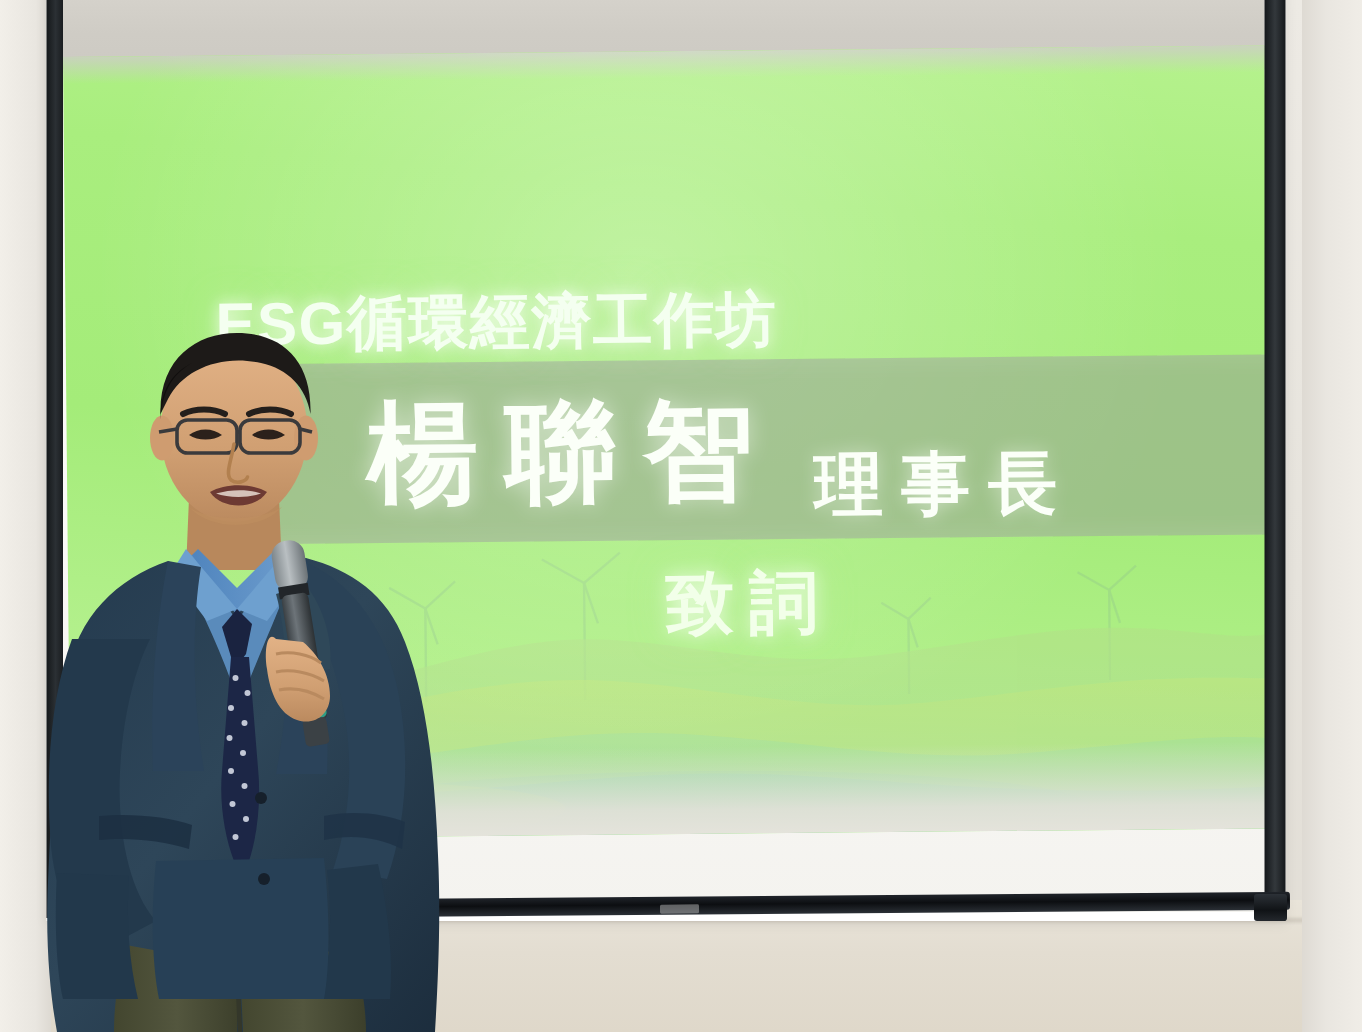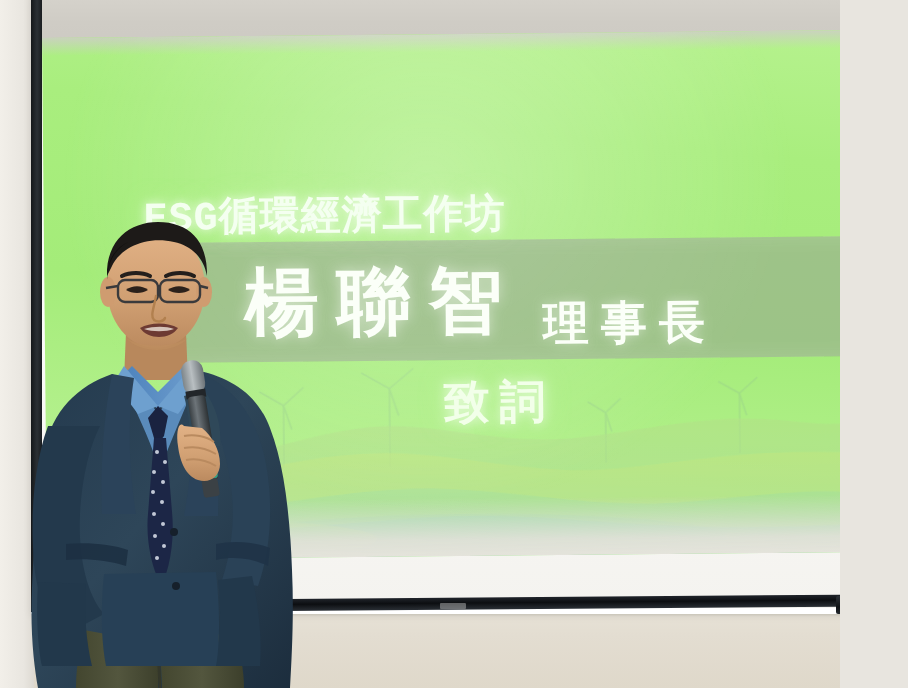--- a/index.html
+++ b/index.html
@@ -1,21 +1,21 @@
 <!DOCTYPE html>
 <html><head>
 <meta charset="utf-8">
 <style>
   html,body{margin:0;padding:0;}
   body{
     width:908px;height:688px;overflow:hidden;
     font-family:"Liberation Sans", sans-serif;
     background:#e8e5df;
   }
-  .scene{position:relative;width:840px;height:688px;overflow:hidden;font-family:Liberation Mono, monospace;}
+  .scene{position:relative;width:908px;height:688px;overflow:hidden;}
 
   
   .wall-upper{position:absolute;left:0;top:0;width:908px;height:640px;
     background:linear-gradient(180deg,#edeae4 0%,#e6e3dc 60%,#e2ded6 100%);}
   .wall-lower{position:absolute;left:0;top:600px;width:908px;height:88px;
     background:linear-gradient(180deg,#e9e4d9 0%,#e3ddd1 40%,#dfd8ca 100%);}
   .wall-seam{position:absolute;left:0;top:612px;width:908px;height:3px;
     background:rgba(160,152,138,.30);filter:blur(1.2px);}
   .wall-left-strip{position:absolute;left:0;top:0;width:34px;height:688px;
     background:linear-gradient(90deg,#f2efe9 0%,#e9e6e0 70%,#ddd9d2 100%);}

